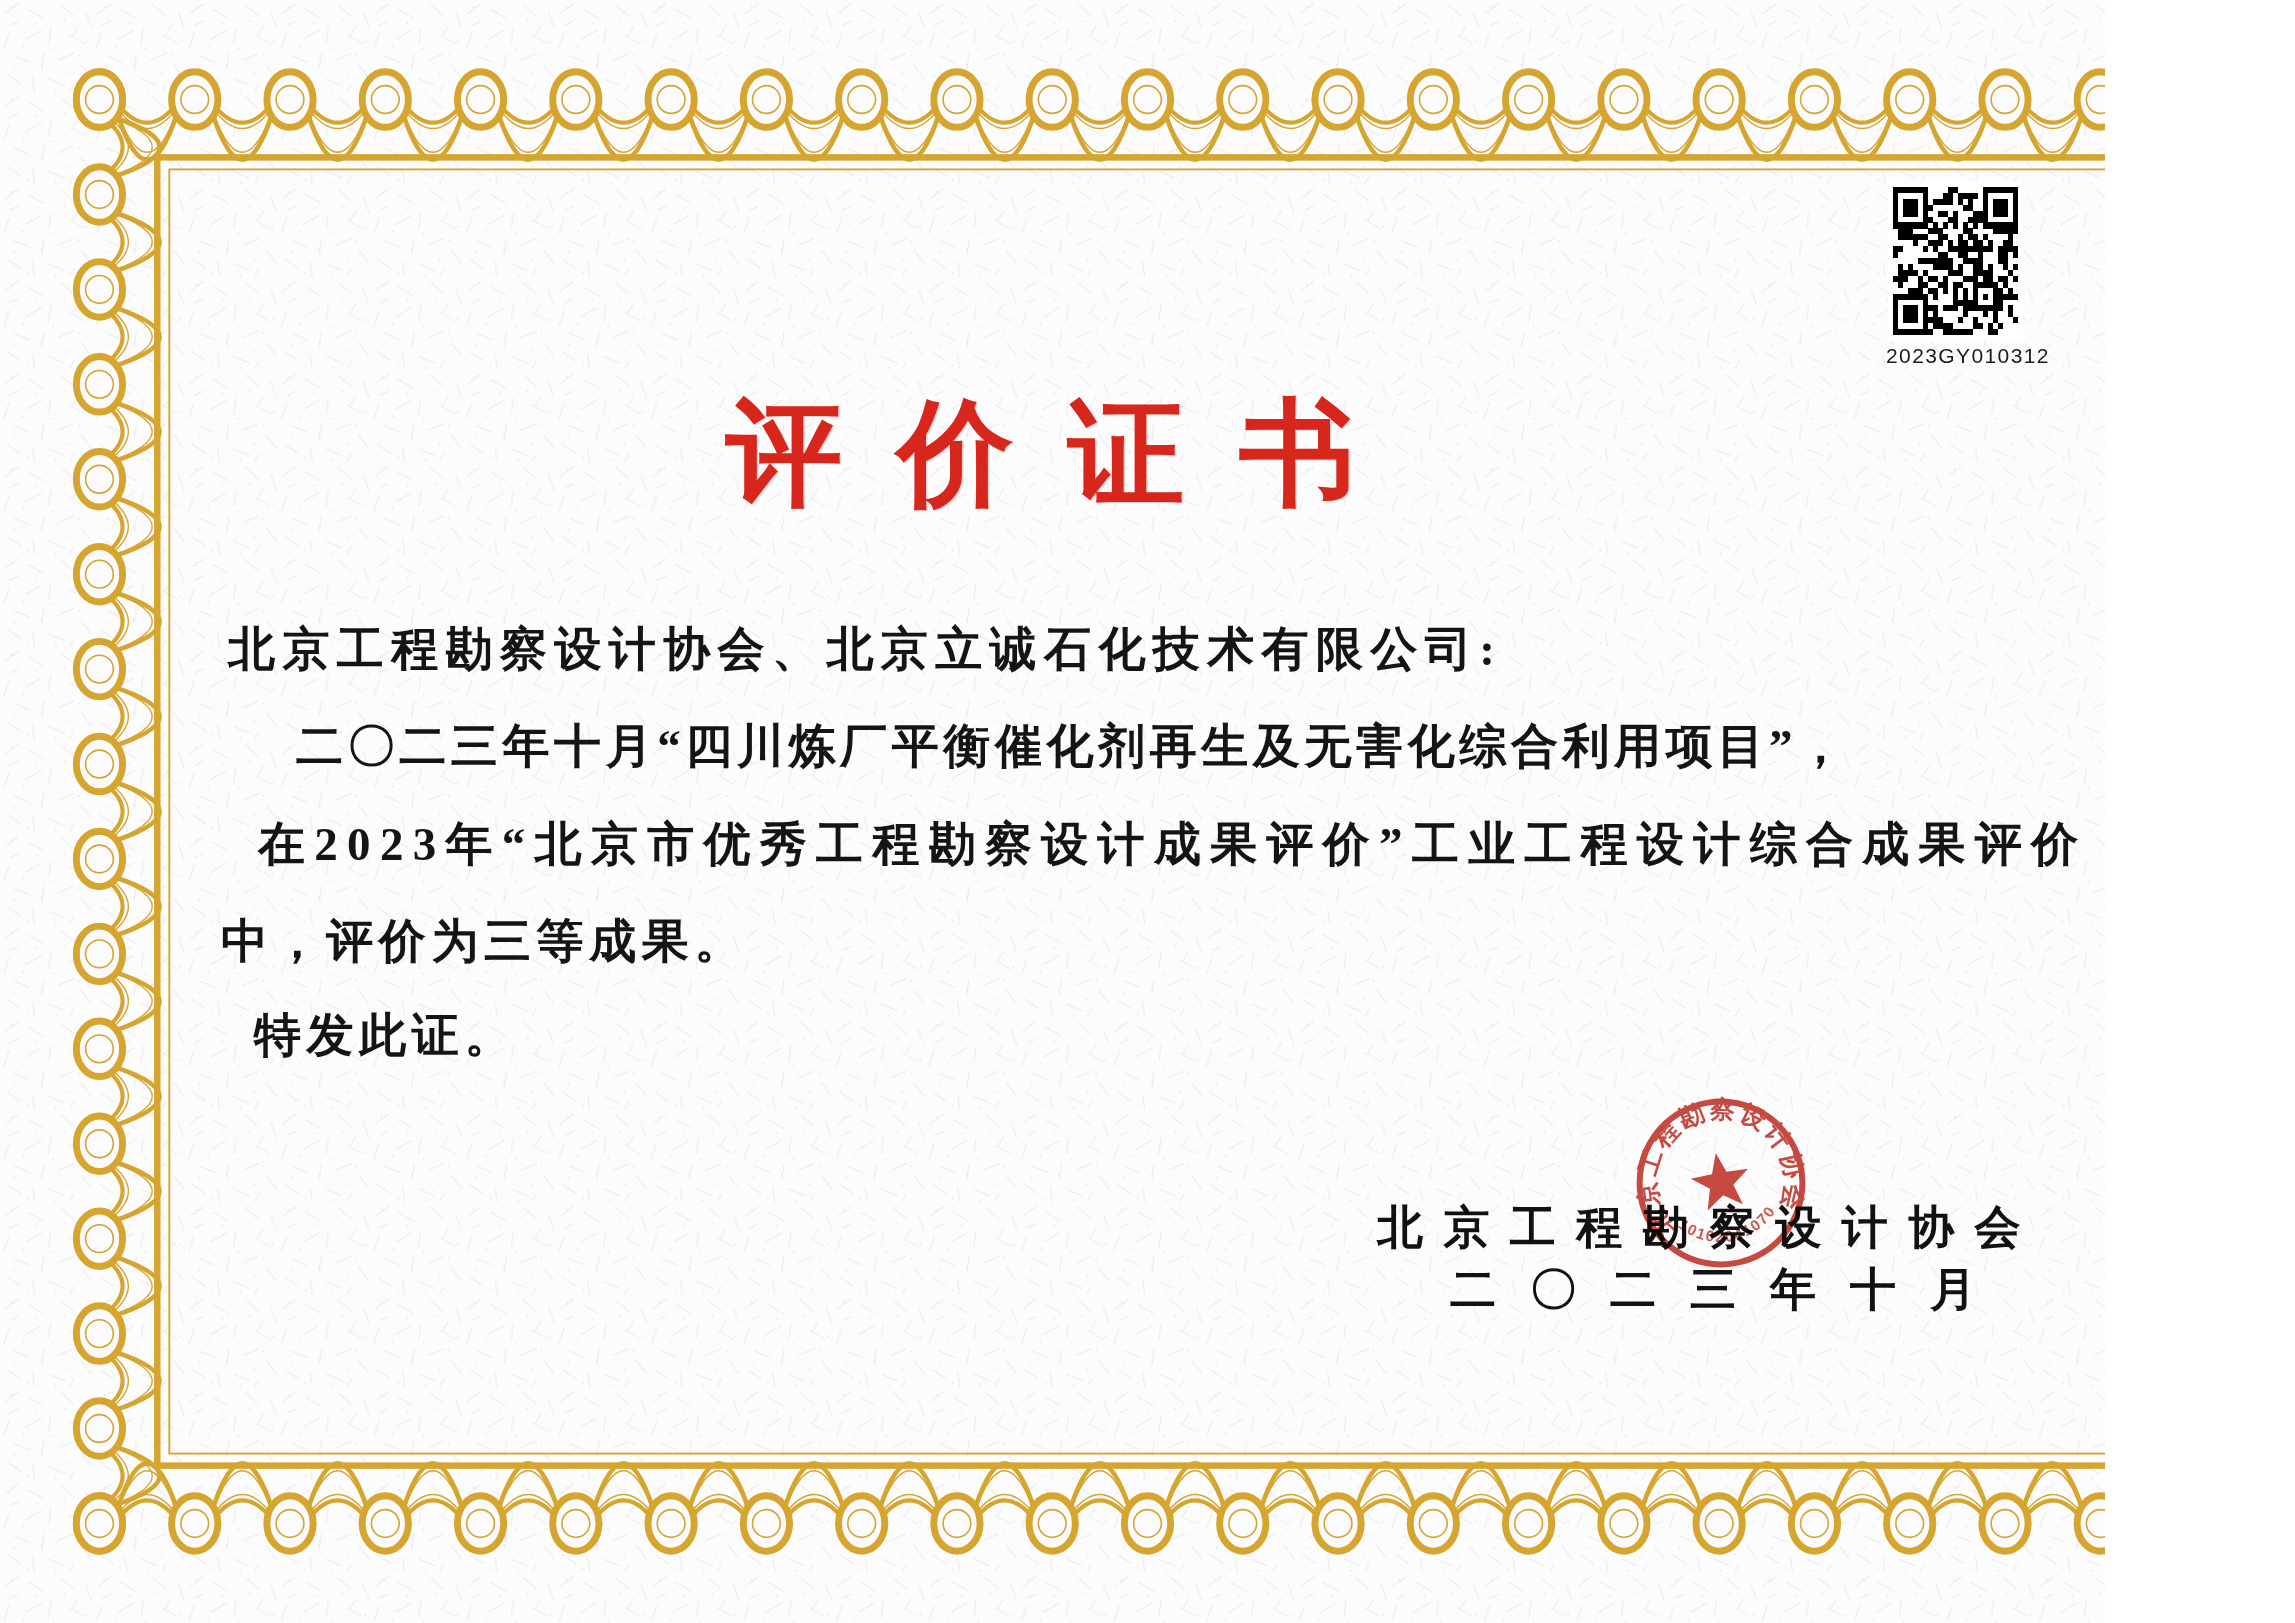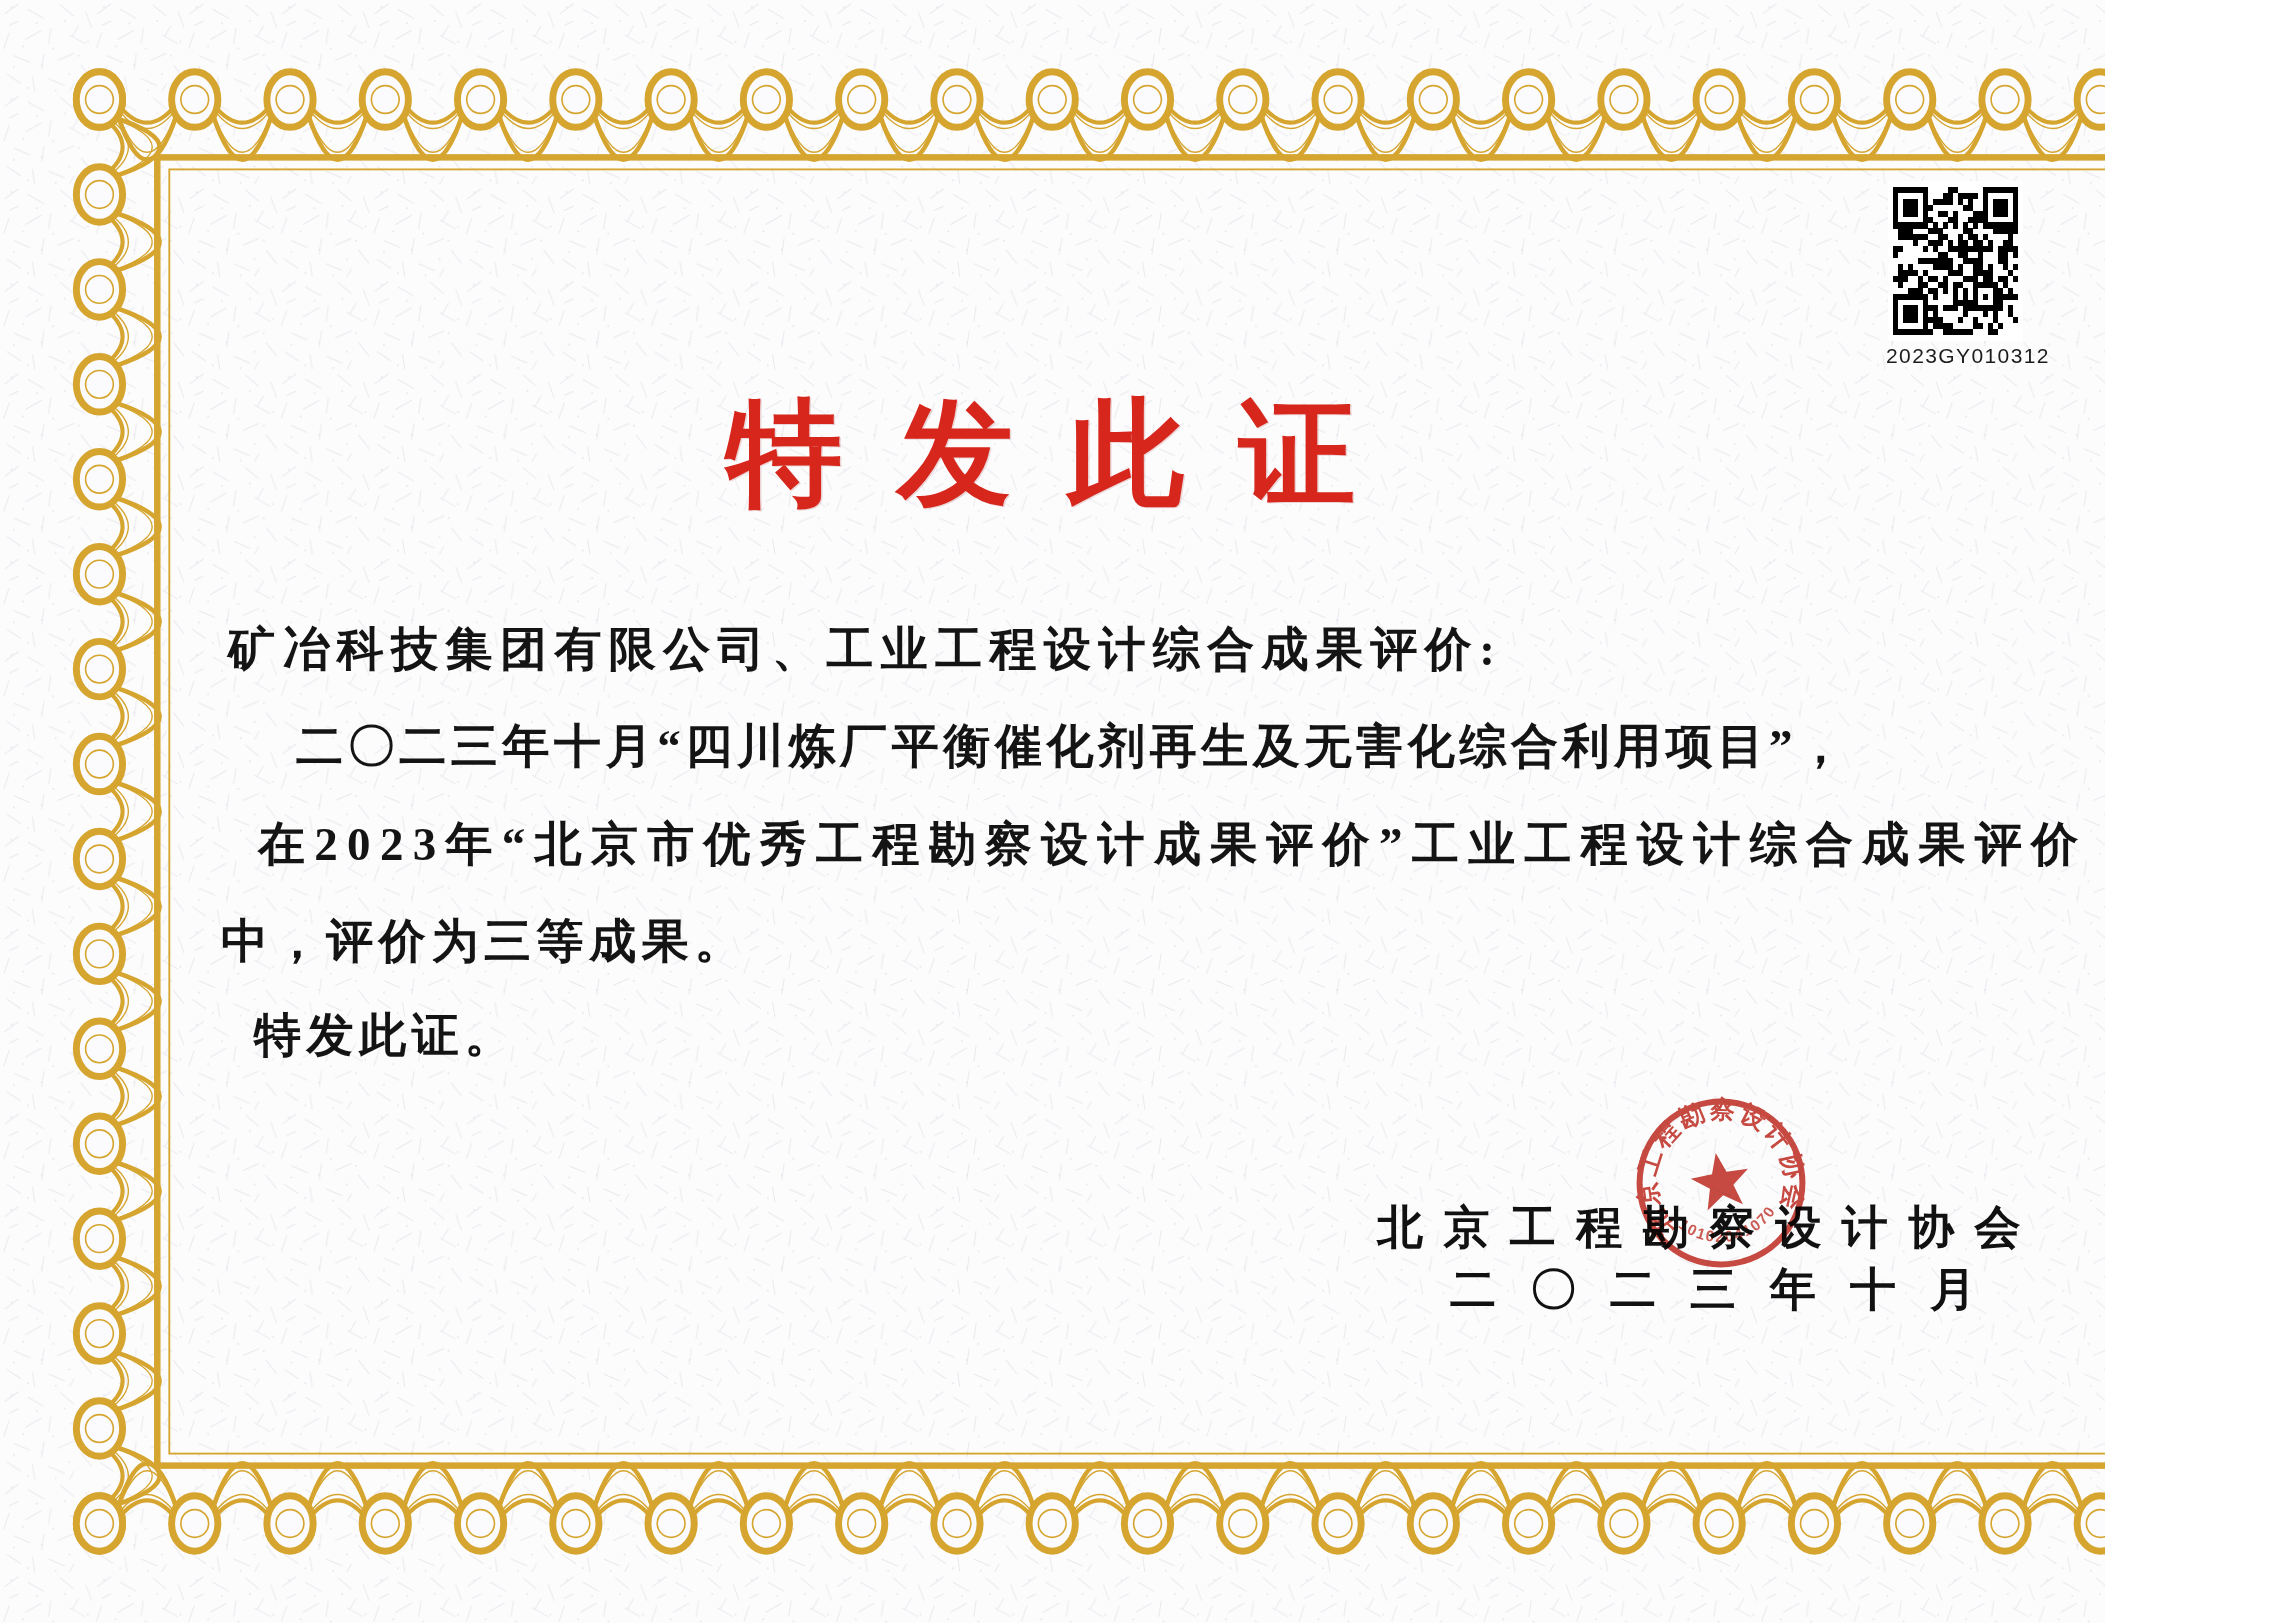--- a/index.html
+++ b/index.html
@@ -881,23 +881,23 @@
         <rect x="12" y="24" width="1.02" height="1.02" fill="#000"></rect>
         <rect x="13" y="24" width="1.02" height="1.02" fill="#000"></rect>
         <rect x="14" y="24" width="1.02" height="1.02" fill="#000"></rect>
         <rect x="15" y="24" width="1.02" height="1.02" fill="#000"></rect>
         <rect x="19" y="24" width="1.02" height="1.02" fill="#000"></rect>
         <rect x="20" y="24" width="1.02" height="1.02" fill="#000"></rect>
       </svg>
     <span class="qr-label">2023GY010312</span>
   </div>
 
-  <h1 class="abs title">特发此证</h1>
+  <h1 class="abs title">评价证书</h1>
 
-  <p class="abs bodytext l-recipient">矿冶科技集团有限公司、工业工程设计综合成果评价:</p>
+  <p class="abs bodytext l-recipient">北京工程勘察设计协会、北京立诚石化技术有限公司:</p>
   <p class="abs bodytext l-b0">二〇二三年十月“四川炼厂平衡催化剂再生及无害化综合利用项目”，</p>
   <p class="abs bodytext l-b1">在2023年“北京市优秀工程勘察设计成果评价”工业工程设计综合成果评价</p>
   <p class="abs bodytext l-b2">中，评价为三等成果。</p>
   <p class="abs bodytext l-b3">特发此证。</p>
 
   <p class="abs issuer">北京工程勘察设计协会</p>
   <p class="abs datec">二〇二三年十月</p>
 
   <svg class="seal-svg" viewBox="0 0 480 480">
     <defs>

